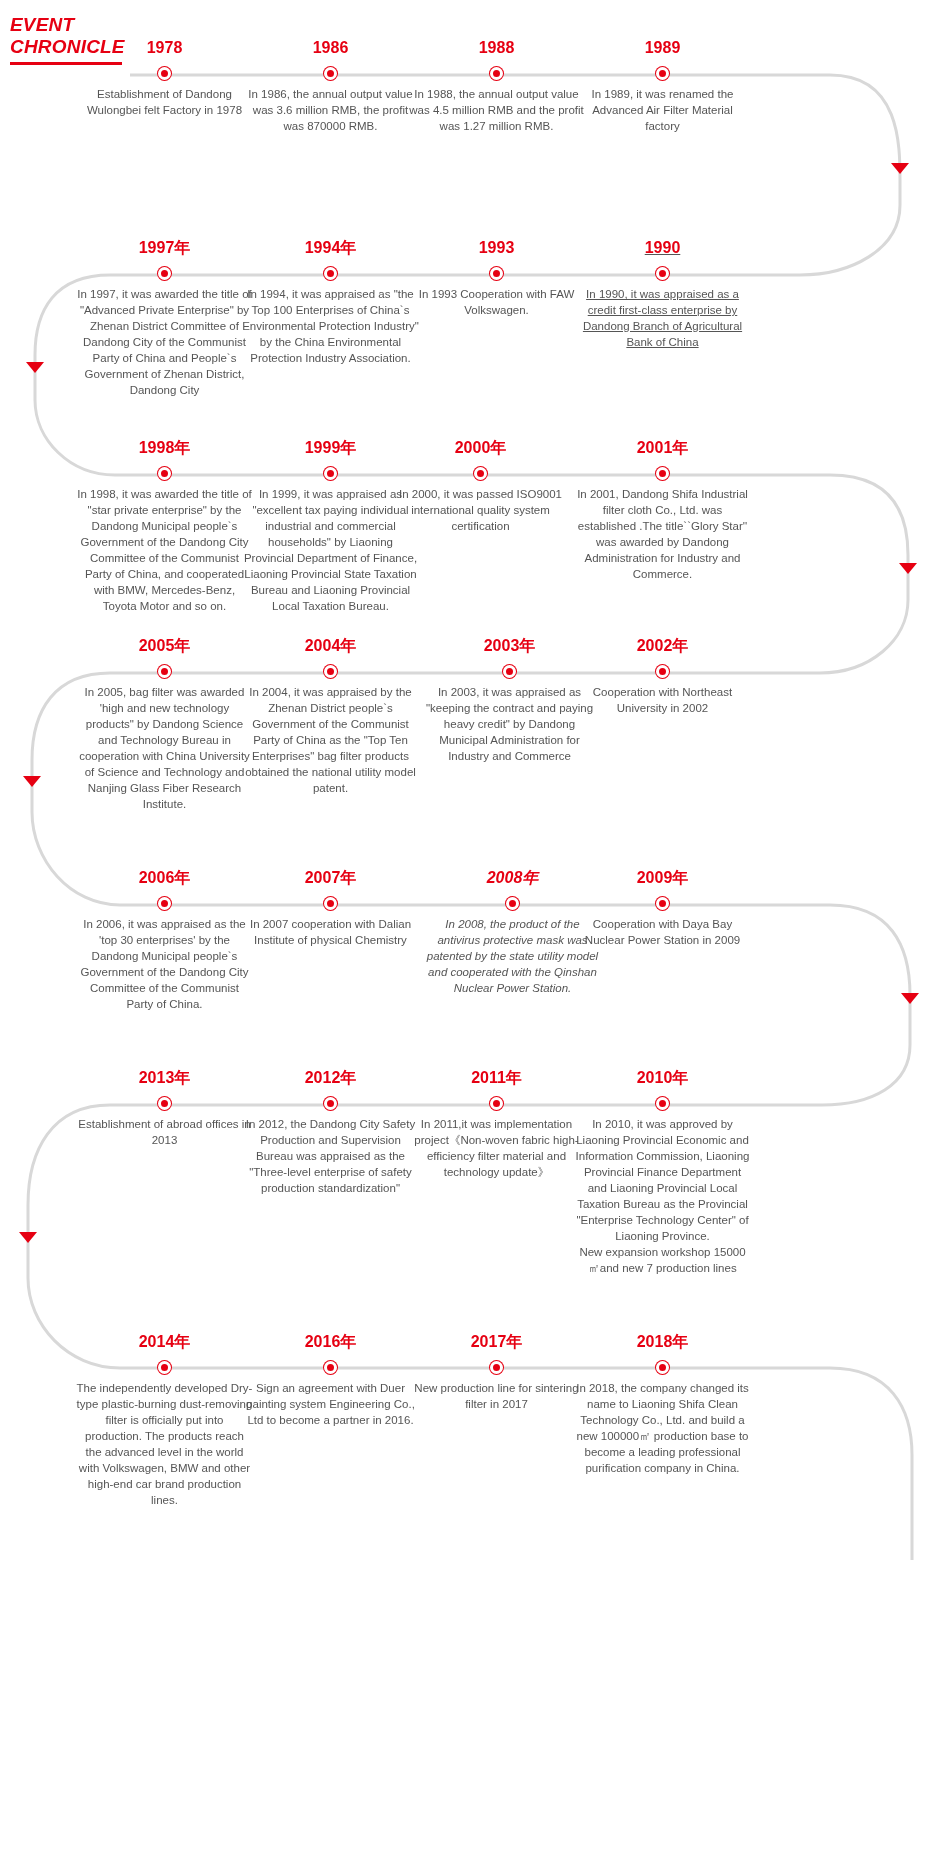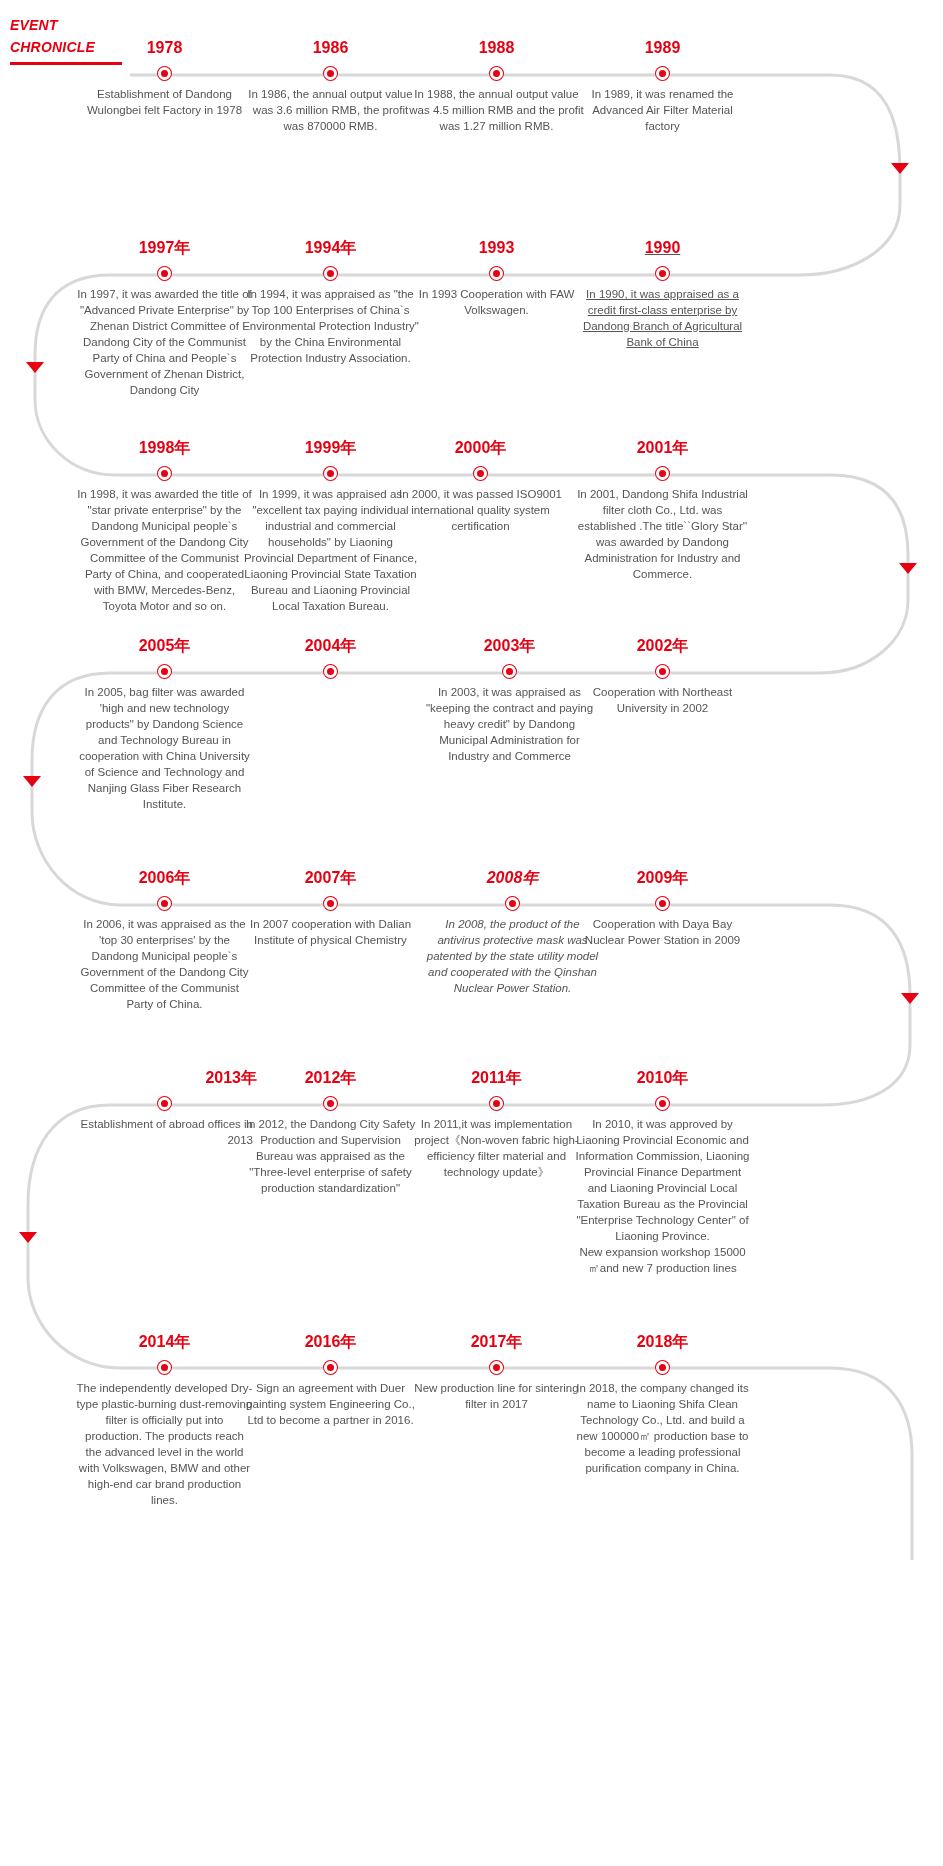--- a/index.html
+++ b/index.html
@@ -23,21 +23,21 @@
   
   .title-block {
     position: absolute;
     left: 10px;
     top: 14px;
     width: 120px;
   }
   .title-line1, .title-line2 {
     color: #e60012;
     font-weight: bold;
-    font-size: 14px;
+    font-size: 19px;
     letter-spacing: 0.2px;
     line-height: 22px;
     font-style: italic;
   }
   .title-underline {
     margin-top: 4px;
     width: 112px;
     height: 3px;
     background: #e60012;
   }
@@ -234,20 +234,21 @@
       <div class="dot-wrap">
           <span class="dot"></span>
         </div>
       <div class="desc">In 2005, bag filter was awarded 'high and new technology products" by Dandong Science and Technology Bureau in cooperation with China University of Science and Technology and Nanjing Glass Fiber Research Institute.</div>
     </div>
     <div class="cell" style="left:238px;">
       <div class="year">2004年</div>
       <div class="dot-wrap">
           <span class="dot"></span>
         </div>
+      <div class="desc">In 2004, it was appraised by the Zhenan District people`s Government of the Communist Party of China as the "Top Ten Enterprises" bag filter products obtained the national utility model patent.</div>
     </div>
     <div class="cell" style="left:417px;">
       <div class="year">2003年</div>
       <div class="dot-wrap">
           <span class="dot"></span>
         </div>
       <div class="desc">In 2003, it was appraised as "keeping the contract and paying heavy credit" by Dandong Municipal Administration for Industry and Commerce</div>
     </div>
     <div class="cell" style="left:570px;">
       <div class="year">2002年</div>
@@ -283,21 +284,21 @@
     <div class="cell" style="left:570px;">
       <div class="year">2009年</div>
       <div class="dot-wrap">
           <span class="dot"></span>
         </div>
       <div class="desc">Cooperation with Daya Bay Nuclear Power Station in 2009</div>
     </div>
   </div>
 
   <div class="row" style="top:1056px;">
-    <div class="cell" style="left:72px;text-align:right;">
+    <div class="cell" style="left:72px;">
       <div class="year">2013年</div>
       <div class="dot-wrap">
           <span class="dot"></span>
         </div>
       <div class="desc">Establishment of abroad offices in 2013</div>
     </div>
     <div class="cell" style="left:238px;">
       <div class="year">2012年</div>
       <div class="dot-wrap">
           <span class="dot"></span>

